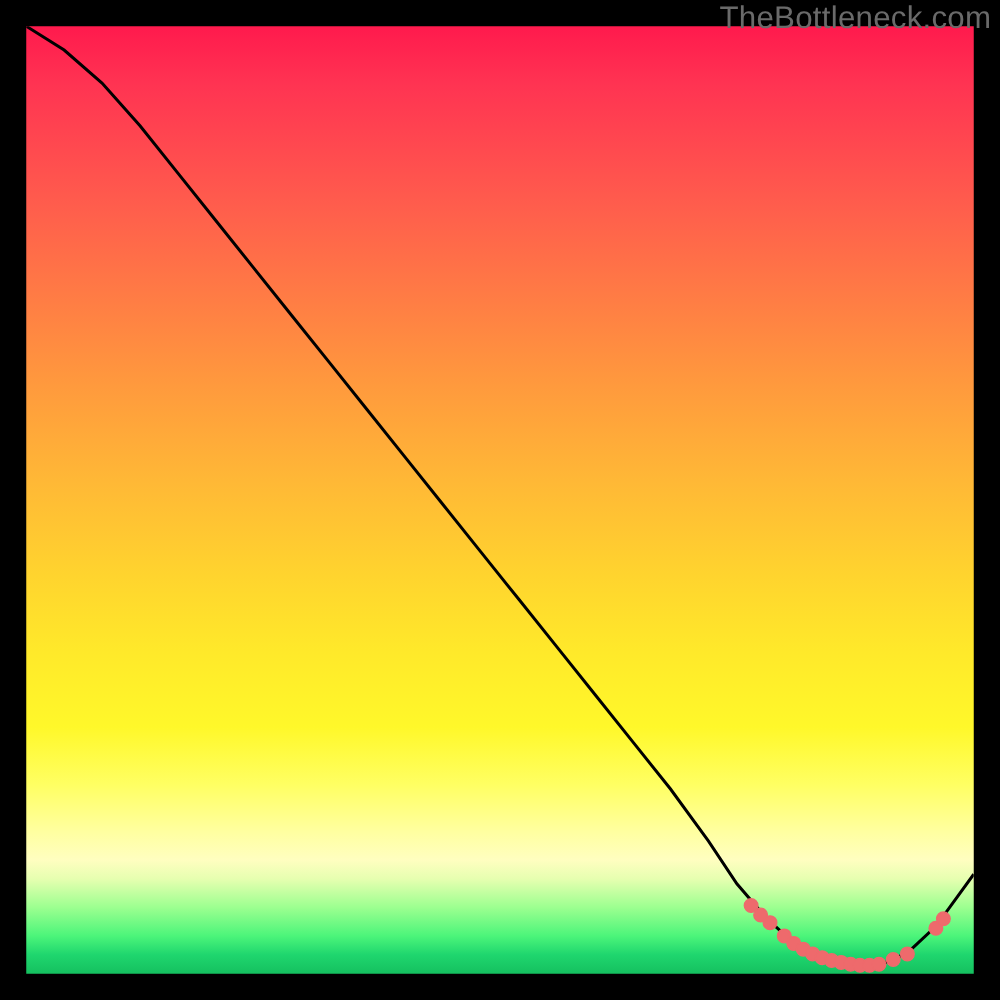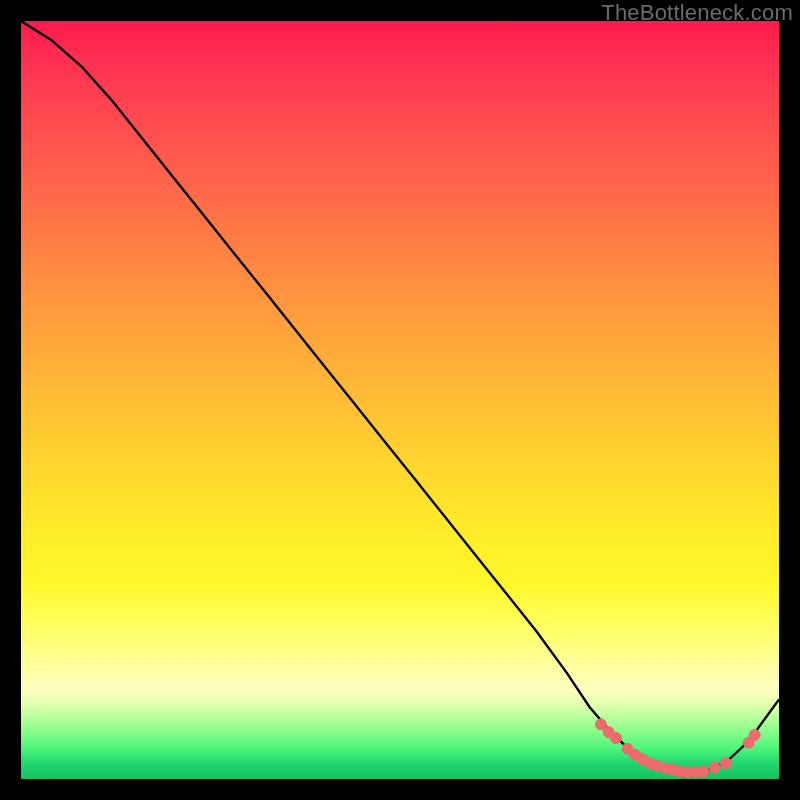--- a/index.html
+++ b/index.html
@@ -35,21 +35,21 @@
       #4cf57a 96%,
       #1fd66e 98%,
       #15c05f 100%
     );
   }
   .watermark {
     position: absolute;
     top: 0px;
     right: 7px;
     color: #6a6a6a;
-    font-size: 22px;
+    font-size: 25px;
     font-weight: 500;
     letter-spacing: 0.2px;
   }
   svg.plot {
     position: absolute;
     left: 0;
     top: 0;
     width: 758px;
     height: 758px;
   }

